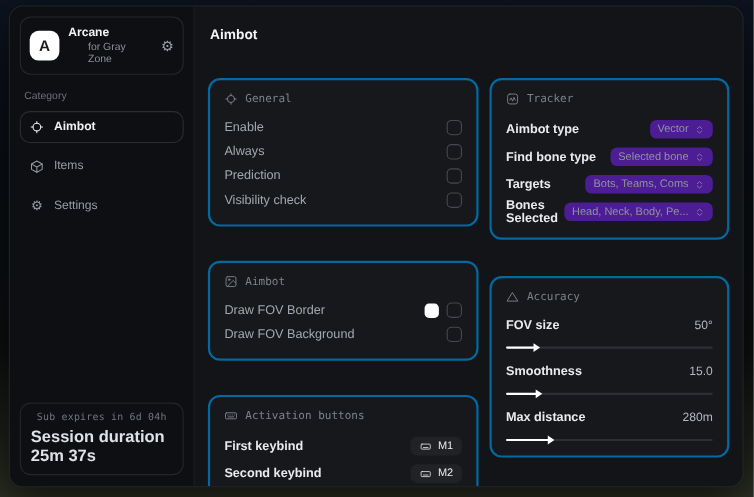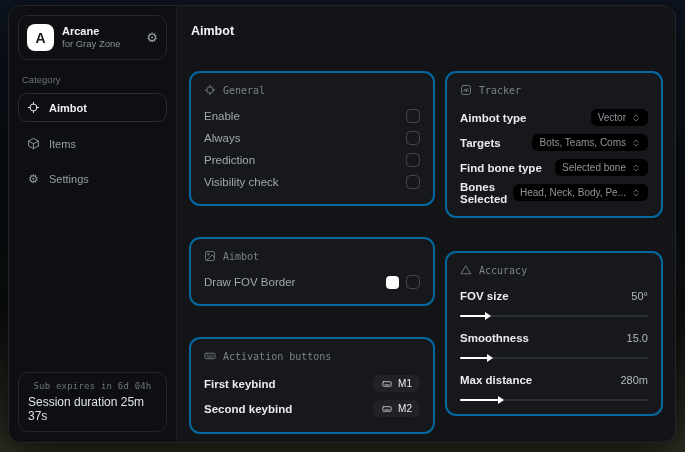--- a/index.html
+++ b/index.html
@@ -16,47 +16,47 @@
   }
   
   .sidebar {
     width:168px; flex:0 0 168px; background:#0e0f12; border-right:1px solid #1e2024;
     display:flex; flex-direction:column; padding:9px 9px 10px;
   }
   .brand { border:1px solid #25272b; border-radius:10px; padding:8px; display:flex; align-items:center; gap:8px; }
   .brand-logo { width:27px; height:27px; background:#ffffff; border-radius:8px; display:flex; align-items:center; justify-content:center; font-weight:bold; font-size:14px; color:#1c1d20; flex:0 0 27px; }
   .brand-text { line-height:1.1; }
   .brand-name { font-size:11px; font-weight:bold; color:#f2f3f5; }
-  .brand-sub { font-size:9.5px; color:#8b9097; margin-top:2px; }
+  .brand-sub { font-size:9.5px; color:#8b9097; margin-top:2px;margin-left:18px; }
   .brand-gear { margin-left:auto; color:#9aa0a7; font-size:13px; line-height:1; cursor:pointer; }
   .category { font-size:9.5px; color:#6c7178; margin:14px 4px 8px; }
   .nav-item { display:flex; align-items:center; gap:9px; padding:7px 8px; border-radius:9px; color:#969ca4; font-size:11px; border:1px solid transparent; margin-bottom:7px; cursor:pointer; }
   .nav-item.active { border-color:#2b2d32; color:#eef0f3; font-weight:bold; }
   .nav-item svg { width:13px; height:13px; flex:0 0 13px; }
   .nav-item .uni-icon { width:13px; flex:0 0 13px; font-size:12px; line-height:1; text-align:center; }
   .side-footer { margin-top:auto; border:1px solid #232528; border-radius:10px; padding:8px 9px; }
   .expires { font-family:"DejaVu Sans Mono", monospace; font-size:9px; color:#70757d; letter-spacing:.2px;text-align:center; }
-  .session { font-size:12px; color:#dfe2e6; font-weight:normal; margin-top:4px; }
+  .session { font-size:15px; color:#dfe2e6; font-weight:bold; margin-top:4px; }
   
   .main { flex:1; padding:10px 12px; overflow:hidden; }
   .main-title { font-size:12.5px; font-weight:bold; color:#f4f5f7; margin:8px 2px 13px; }
   .columns { display:flex; gap:10px; align-items:flex-start; }
   .col-left { width:246px; flex:0 0 246px; display:flex; flex-direction:column; gap:11px; }
   .col-right { flex:1; display:flex; flex-direction:column; gap:13px; }
   .card { background:#17181b; border:2px solid #0369a1; border-radius:11px; padding:11px 13px;margin-top:20px; }
   .card-header { display:flex; align-items:center; gap:7px; font-family:"DejaVu Sans Mono", monospace; font-size:10px; color:#7c828a; margin-bottom:9px; }
   .card-header svg { width:12px; height:12px; }
   .row { display:flex; align-items:center; justify-content:space-between; min-height:22px; }
   .t-row { min-height:25px; }
   .row-label { font-size:11.5px; color:#a2a8b0; }
   .row-label.strong { color:#e9ebee; font-weight:bold; }
   .controls { display:flex; align-items:center; gap:7px; }
   .checkbox { width:14px; height:14px; border:1.5px solid #46494f; border-radius:4.5px; background:transparent; cursor:pointer; }
   .swatch { width:13px; height:13px; border-radius:4px; cursor:pointer; }
-  .dropdown { display:flex; align-items:center; gap:5px; background:#000000; border-radius:6px; padding:3px 7px; color:#8e949c; font-size:10px; cursor:pointer; white-space:nowrap; }
+  .dropdown { display:flex; align-items:center; gap:5px; background:#4c1d95; border-radius:6px; padding:3px 7px; color:#8e949c; font-size:10px; cursor:pointer; white-space:nowrap; }
   .dropdown svg { width:10px; height:10px; }
   .key-btn { display:flex; align-items:center; gap:5px; background:#202226; border-radius:6px; padding:3px 8px; color:#eceef1; font-size:10px; font-weight:normal; cursor:pointer; }
   .key-btn svg { width:12px; height:10px; }
   .slider-block { margin-bottom:10px; }
   .slider-block:last-child { margin-bottom:2px; }
   .acc-value { font-size:11px; color:#b3b8bf; }
   .slider-track { position:relative; height:2px; background:#2c2f34; border-radius:2px; margin-top:8px; cursor:pointer; }
   .slider-fill { position:absolute; left:0; top:0; height:2px; background:#ffffff; border-radius:2px; }
   .slider-fill::after { content:""; position:absolute; right:-5px; top:-3px; width:0; height:0; border-left:6px solid #ffffff; border-top:4px solid transparent; border-bottom:4px solid transparent; }
   svg { stroke:currentColor; fill:none; stroke-width:1.7; stroke-linecap:round; stroke-linejoin:round; }
@@ -145,20 +145,24 @@
               </svg>
             <span>Aimbot</span>
           </div>
           <div class="row">
             <span class="row-label">Draw FOV Border</span>
             <span class="controls">
               <span class="swatch" style="background: rgb(255, 255, 255);"></span>
               <span class="checkbox"></span>
             </span>
           </div>
+          <div class="row">
+            <span class="row-label">Draw FOV Background</span>
+            <span class="checkbox"></span>
+          </div>
         </div>
 
         <div class="card">
           <div class="card-header">
             <svg viewBox="0 0 24 24">
                 <rect x="2" y="6.5" width="20" height="11" rx="2"></rect>
                 <path d="M6 10.5h.5 M10 10.5h.5 M14 10.5h.5 M18 10.5h.5 M7 14h10"></path>
               </svg>
             <span>Activation buttons</span>
           </div>
@@ -199,32 +203,32 @@
           <div class="row t-row">
             <span class="row-label strong">Aimbot type</span>
             <span class="dropdown">
               <span>Vector</span>
               <svg viewBox="0 0 24 24">
                   <path d="M7 9.5 12 5l5 4.5 M7 14.5 12 19l5-4.5"></path>
                 </svg>
             </span>
           </div>
           <div class="row t-row">
+            <span class="row-label strong">Find bone type</span>
+            <span class="dropdown">
+              <span>Selected bone</span>
+              <svg viewBox="0 0 24 24">
+                  <path d="M7 9.5 12 5l5 4.5 M7 14.5 12 19l5-4.5"></path>
+                </svg>
+            </span>
+          </div>
+          <div class="row t-row">
             <span class="row-label strong">Targets</span>
             <span class="dropdown">
               <span>Bots, Teams, Coms</span>
-              <svg viewBox="0 0 24 24">
-                  <path d="M7 9.5 12 5l5 4.5 M7 14.5 12 19l5-4.5"></path>
-                </svg>
-            </span>
-          </div>
-          <div class="row t-row">
-            <span class="row-label strong">Find bone type</span>
-            <span class="dropdown">
-              <span>Selected bone</span>
               <svg viewBox="0 0 24 24">
                   <path d="M7 9.5 12 5l5 4.5 M7 14.5 12 19l5-4.5"></path>
                 </svg>
             </span>
           </div>
           <div class="row t-row">
             <span class="row-label strong">Bones Selected</span>
             <span class="dropdown">
               <span>Head, Neck, Body, Pe...</span>
               <svg viewBox="0 0 24 24">

